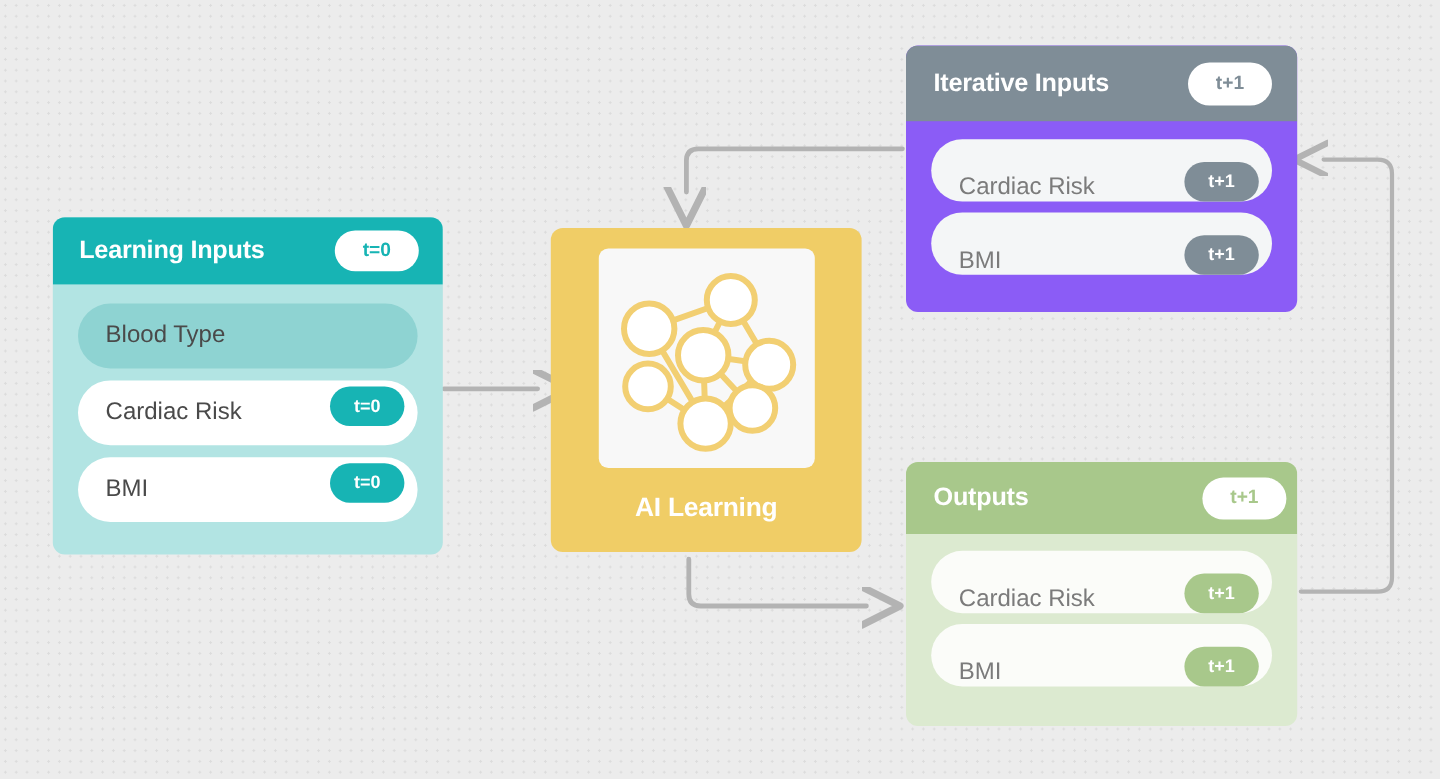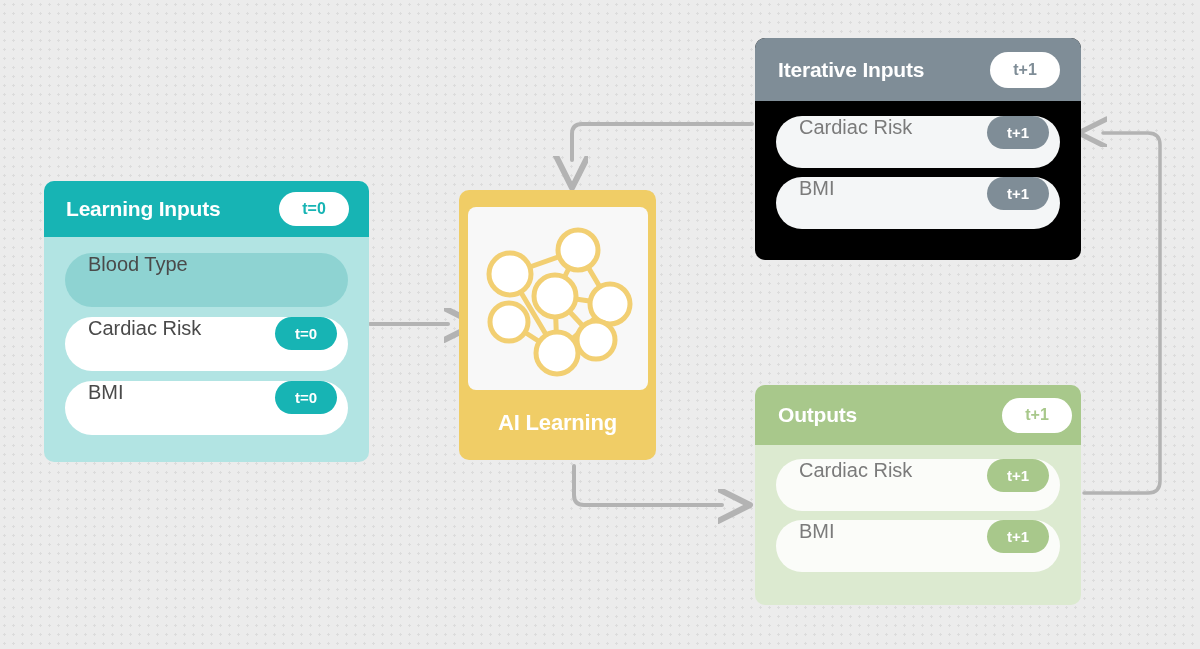--- a/index.html
+++ b/index.html
@@ -49,21 +49,21 @@
     box-sizing: border-box;
     white-space: nowrap;
   }
   .card-body {
     box-sizing: border-box;
     display: flex;
     flex-direction: column;
   }
   .row-pill {
     display: flex;
-    align-items: flex-start;
+    align-items: flex-end;
     justify-content: space-between;
     border-radius: 999px;
     box-sizing: border-box;
     white-space: nowrap;
   }
   .row-label {
     color: #4a4a4a;
     white-space: nowrap;
   }
   .row-badge {
@@ -94,21 +94,21 @@
   #baseline-card .row-label { font-size: 20px; }
   #baseline-card .row-badge {
     width: 62px; height: 33px; font-size: 15px; background: #17b4b4;
   }
   .pill-muted-teal { background: #8ed3d2; }
   .pill-white { background: #ffffff; }
 
   
   #iterative-card {
     left: 755px; top: 38px; width: 326px; height: 222px;
-    background: #000000;
+    background: #8b5cf6;
   }
   #iterative-card .card-header {
     height: 63px; background: #7f8d97; padding: 0 21px 0 23px;
   }
   #iterative-card .card-title { font-size: 21px; }
   #iterative-card .hdr-badge {
     width: 70px; height: 36px; color: #7f8d97; font-size: 16px;
   }
   #iterative-card .card-body { padding: 15px 21px 0 21px; gap: 9px; }
   #iterative-card .row-pill {
@@ -136,21 +136,21 @@
     height: 52px; padding: 0 11px 0 23px; background: #fbfcf9;
   }
   #outputs-card .row-label { font-size: 20px; color: #7b7b7b; }
   #outputs-card .row-badge {
     width: 62px; height: 33px; font-size: 15px; background: #a8c88b;
   }
 
   
   #ai-card {
     position: absolute;
-    left: 459px; top: 190px; width: 197px; height: 270px;
+    left: 459px; top: 190px; width: 259px; height: 270px;
     background: #f0cd66;
     border-radius: 10px;
     box-sizing: border-box;
     display: flex;
     flex-direction: column;
     align-items: center;
   }
   #ai-icon-panel {
     width: 180px; height: 183px;
     margin-top: 17px;

